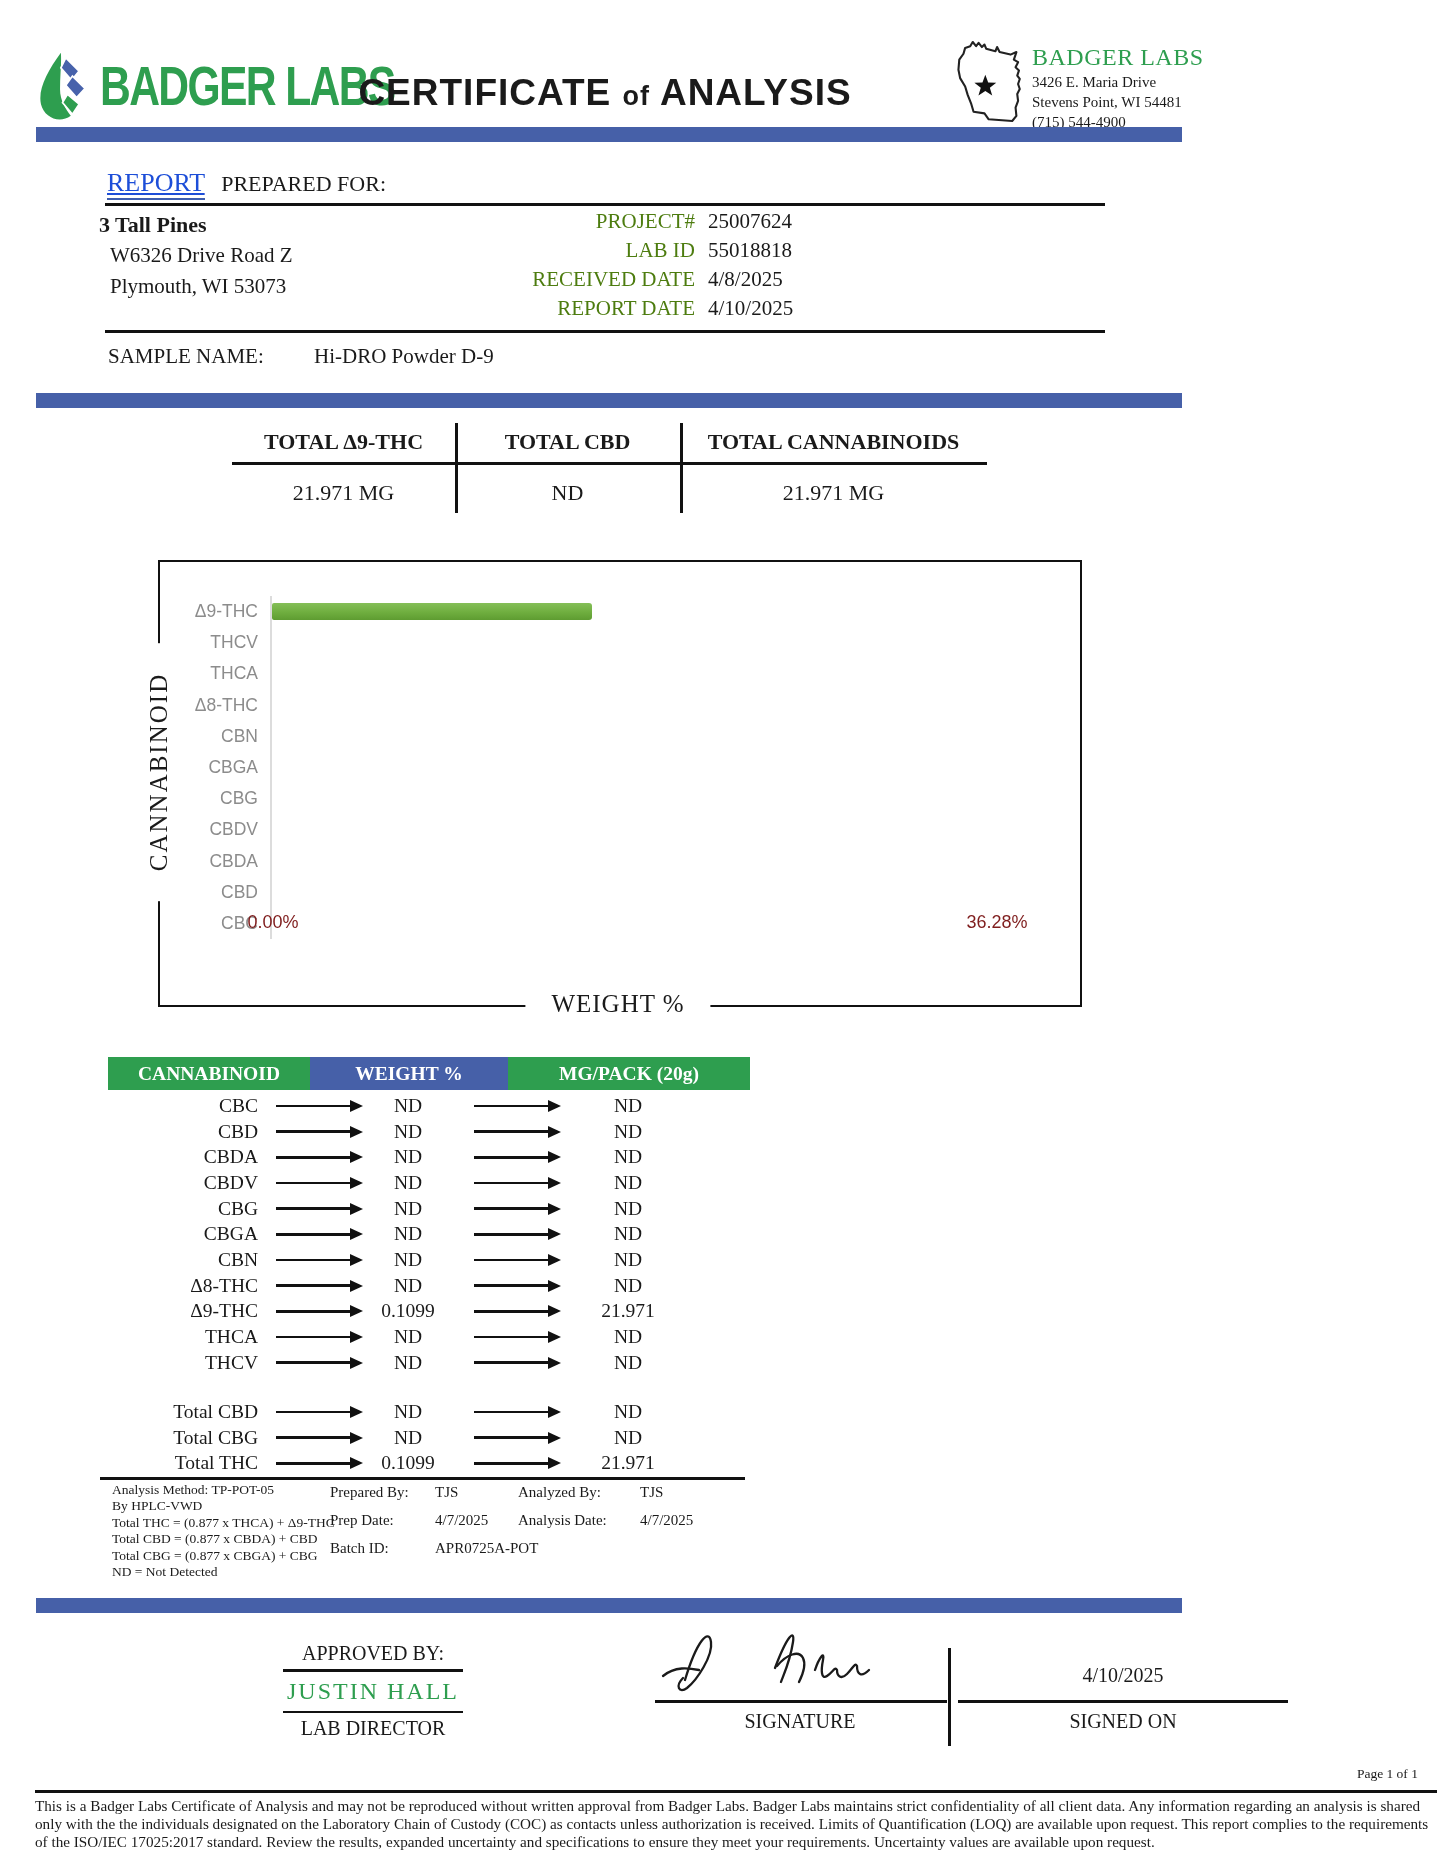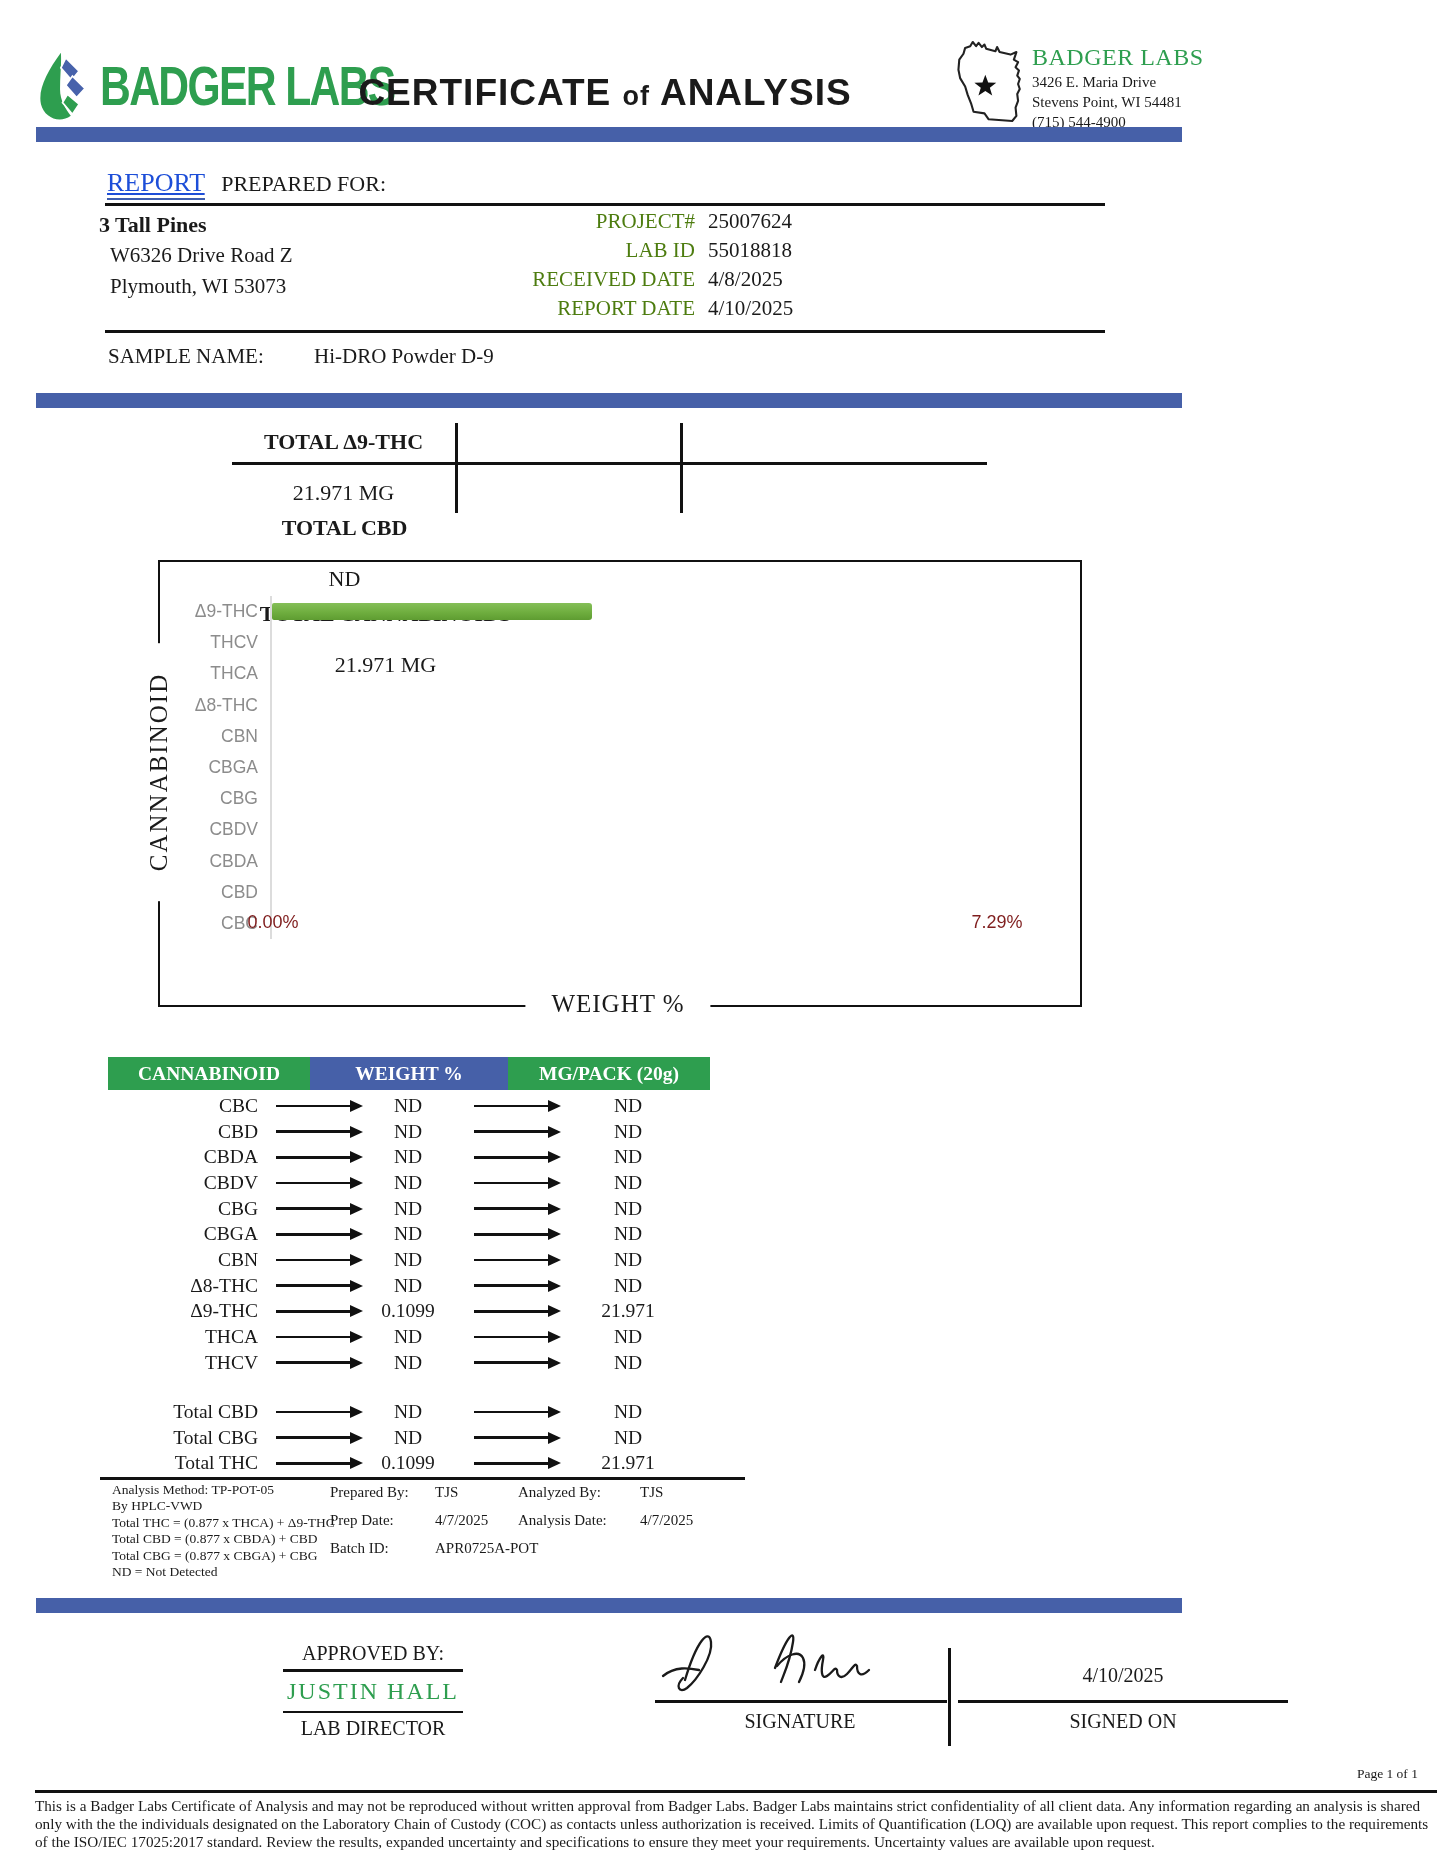--- a/index.html
+++ b/index.html
@@ -27,21 +27,21 @@
   .rule{position:absolute;background:#111;}
   .client-name{position:absolute;left:99px;top:212px;font-size:22px;font-weight:bold;}
   .client-line{position:absolute;left:110px;font-size:21px;}
   .fields{position:absolute;left:465px;top:207px;}
   .f-row{display:flex;height:29px;align-items:center;}
   .f-label{width:230px;text-align:right;color:#4d7c0f;font-size:21px;}
   .f-value{margin-left:13px;font-size:21px;}
   .sample-row{position:absolute;left:108px;top:344px;font-size:21px;}
   .sample-value{margin-left:45px;}
   
-  .totals{position:absolute;left:232px;top:420px;width:755px;height:95px;display:flex;flex-direction:column;}
+  .totals{position:absolute;left:232px;top:420px;width:755px;height:95px;display:flex;}
   .tot-col{text-align:center;}
   .tot-col:nth-child(1){width:223px;}
   .tot-col:nth-child(2){width:225px;}
   .tot-col:nth-child(3){width:307px;}
   .tot-label{font-weight:bold;font-size:22px;height:43px;display:flex;align-items:center;justify-content:center;}
   .tot-value{font-size:22px;padding-top:17px;}
   
   .chart-frame{position:absolute;left:158px;top:560px;width:920px;height:443px;border:2.5px solid #111;}
   .chart-title{position:absolute;left:618px;top:561px;transform:translate(-50%,-50%);
                background:#fff;padding:0 26px;font-size:28px;letter-spacing:1px;white-space:nowrap;}
@@ -231,26 +231,26 @@
       <div class="chart-row">
         <div class="chart-cat">CBD</div>
         <div class="chart-area"></div>
       </div>
       <div class="chart-row">
         <div class="chart-cat">CBC</div>
         <div class="chart-area"></div>
       </div>
     </div>
   <div class="chart-tick" style="left:273px;">0.00%</div>
-  <div class="chart-tick" style="left:997px;">7.29%</div>
+  <div class="chart-tick" style="left:997px;">36.28%</div>
 
   <div class="rt-header">
     <div class="rt-h green" style="width:202px;">CANNABINOID</div>
     <div class="rt-h blue" style="width:198px;">WEIGHT %</div>
-    <div class="rt-h green" style="width:202px;">MG/PACK (20g)</div>
+    <div class="rt-h green" style="width:242px;">MG/PACK (20g)</div>
   </div>
   <div class="rt-rows" style="top:1093px;">
       <div class="rt-row">
         <div class="rt-name">CBC</div>
         <div class="arrow"></div>
         <div class="rt-weight">ND</div>
         <div class="arrow"></div>
         <div class="rt-mg">ND</div>
       </div>
       <div class="rt-row">

